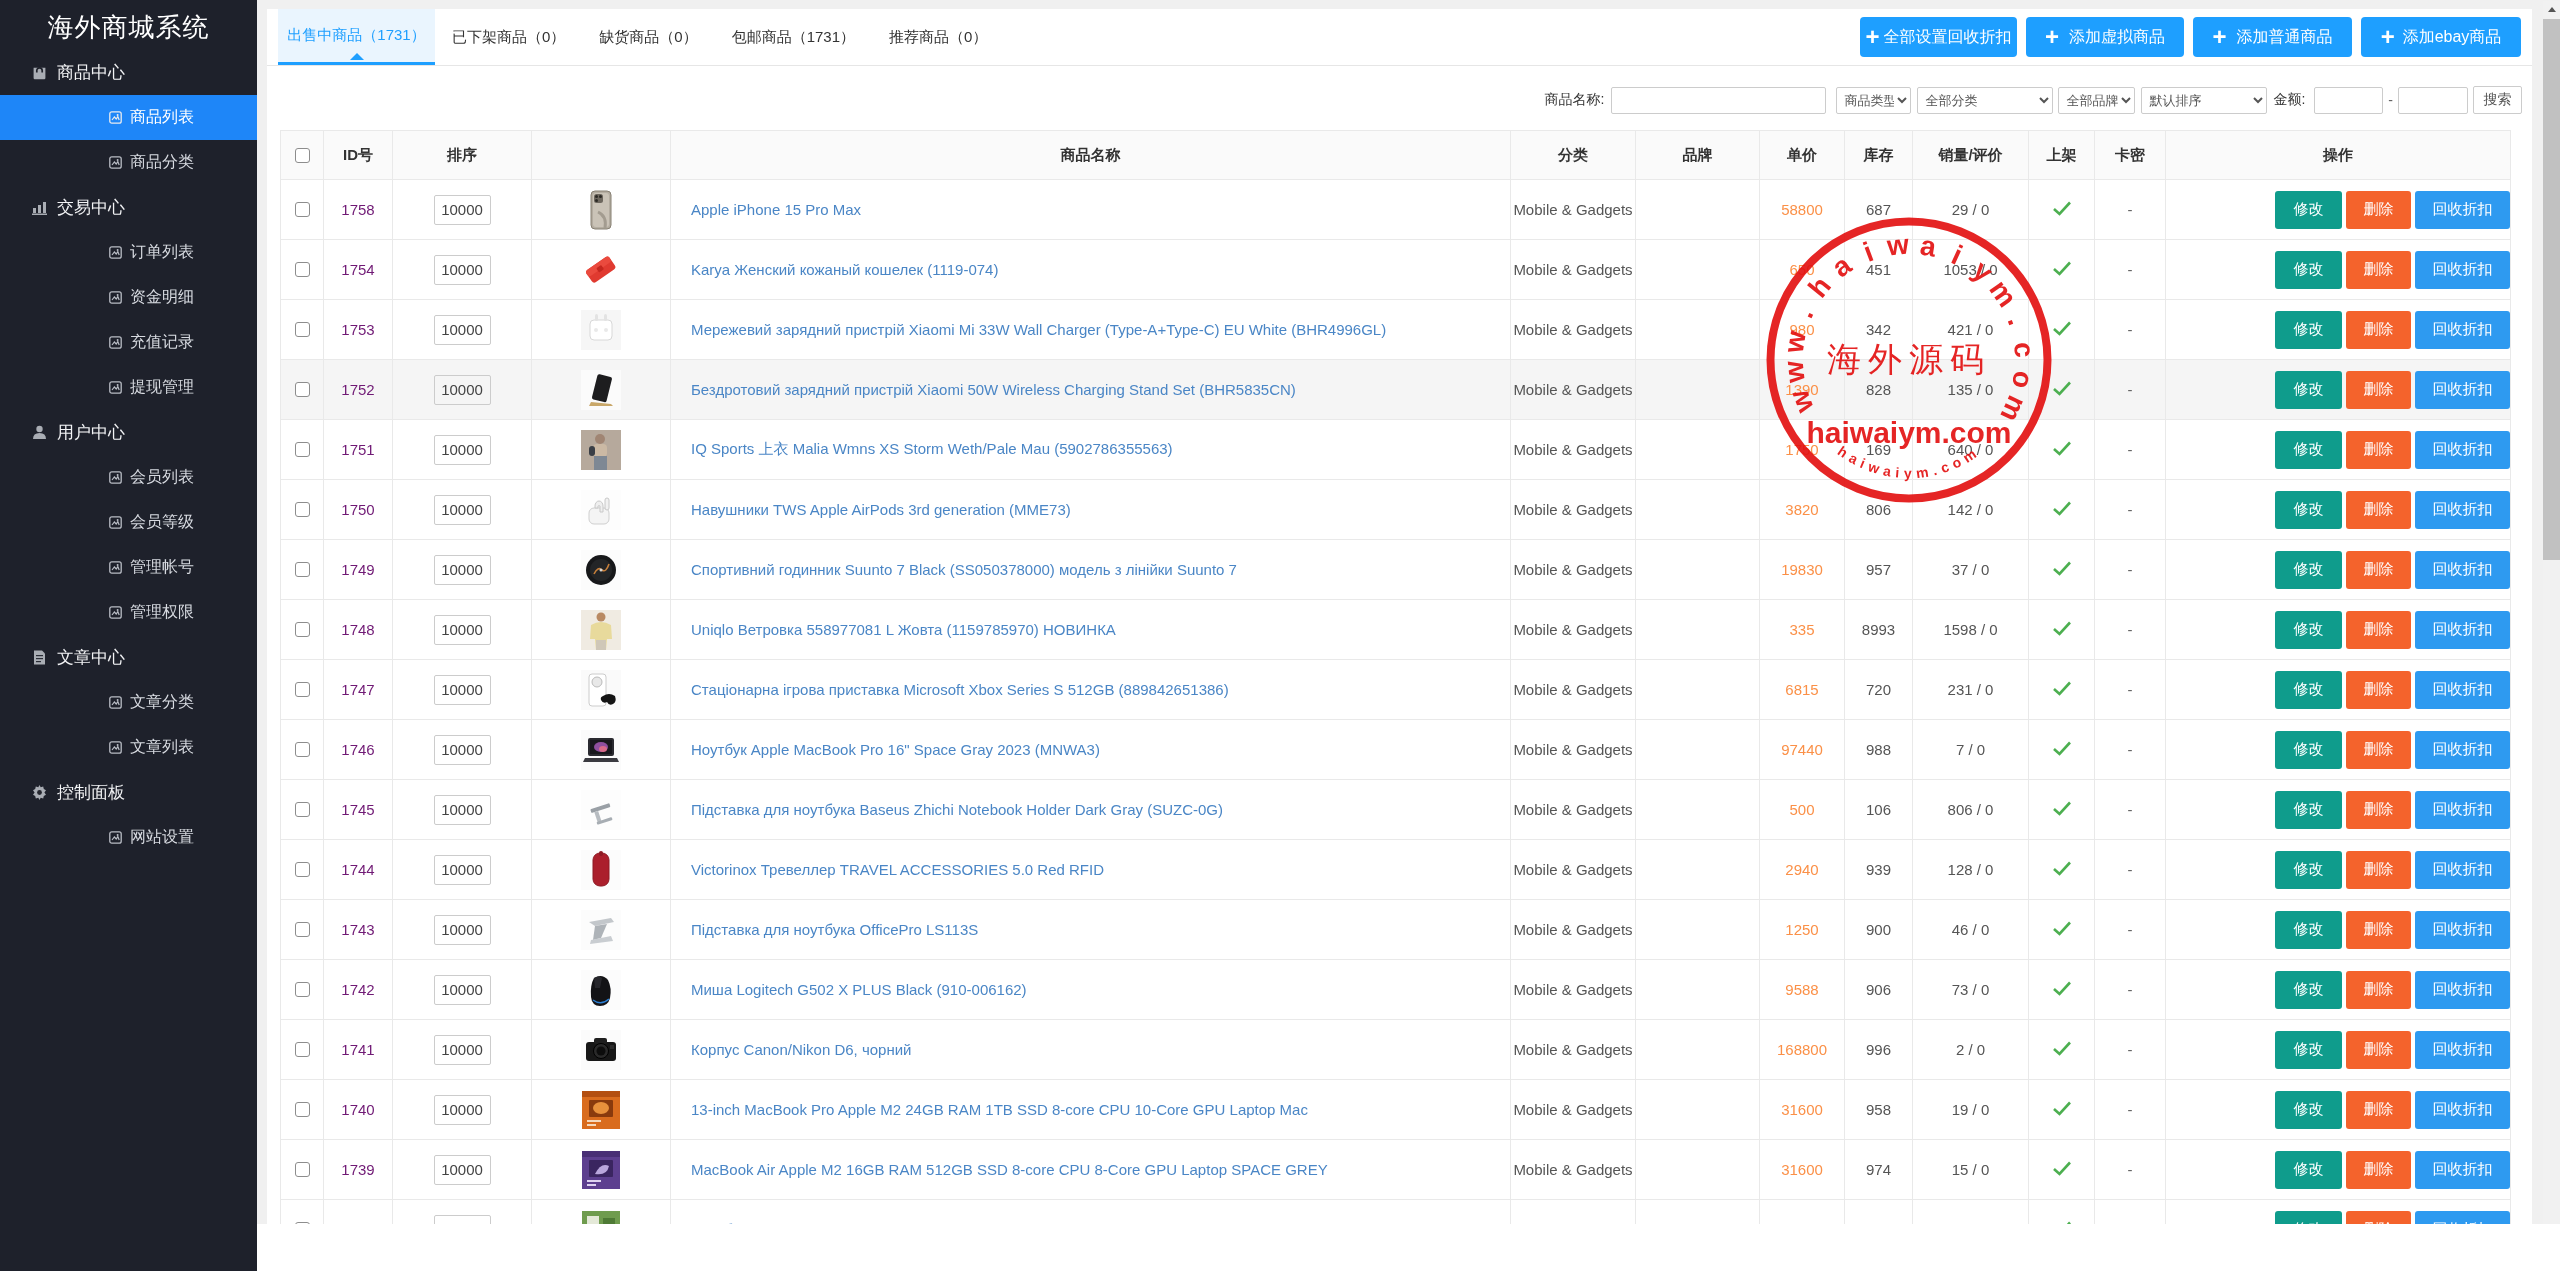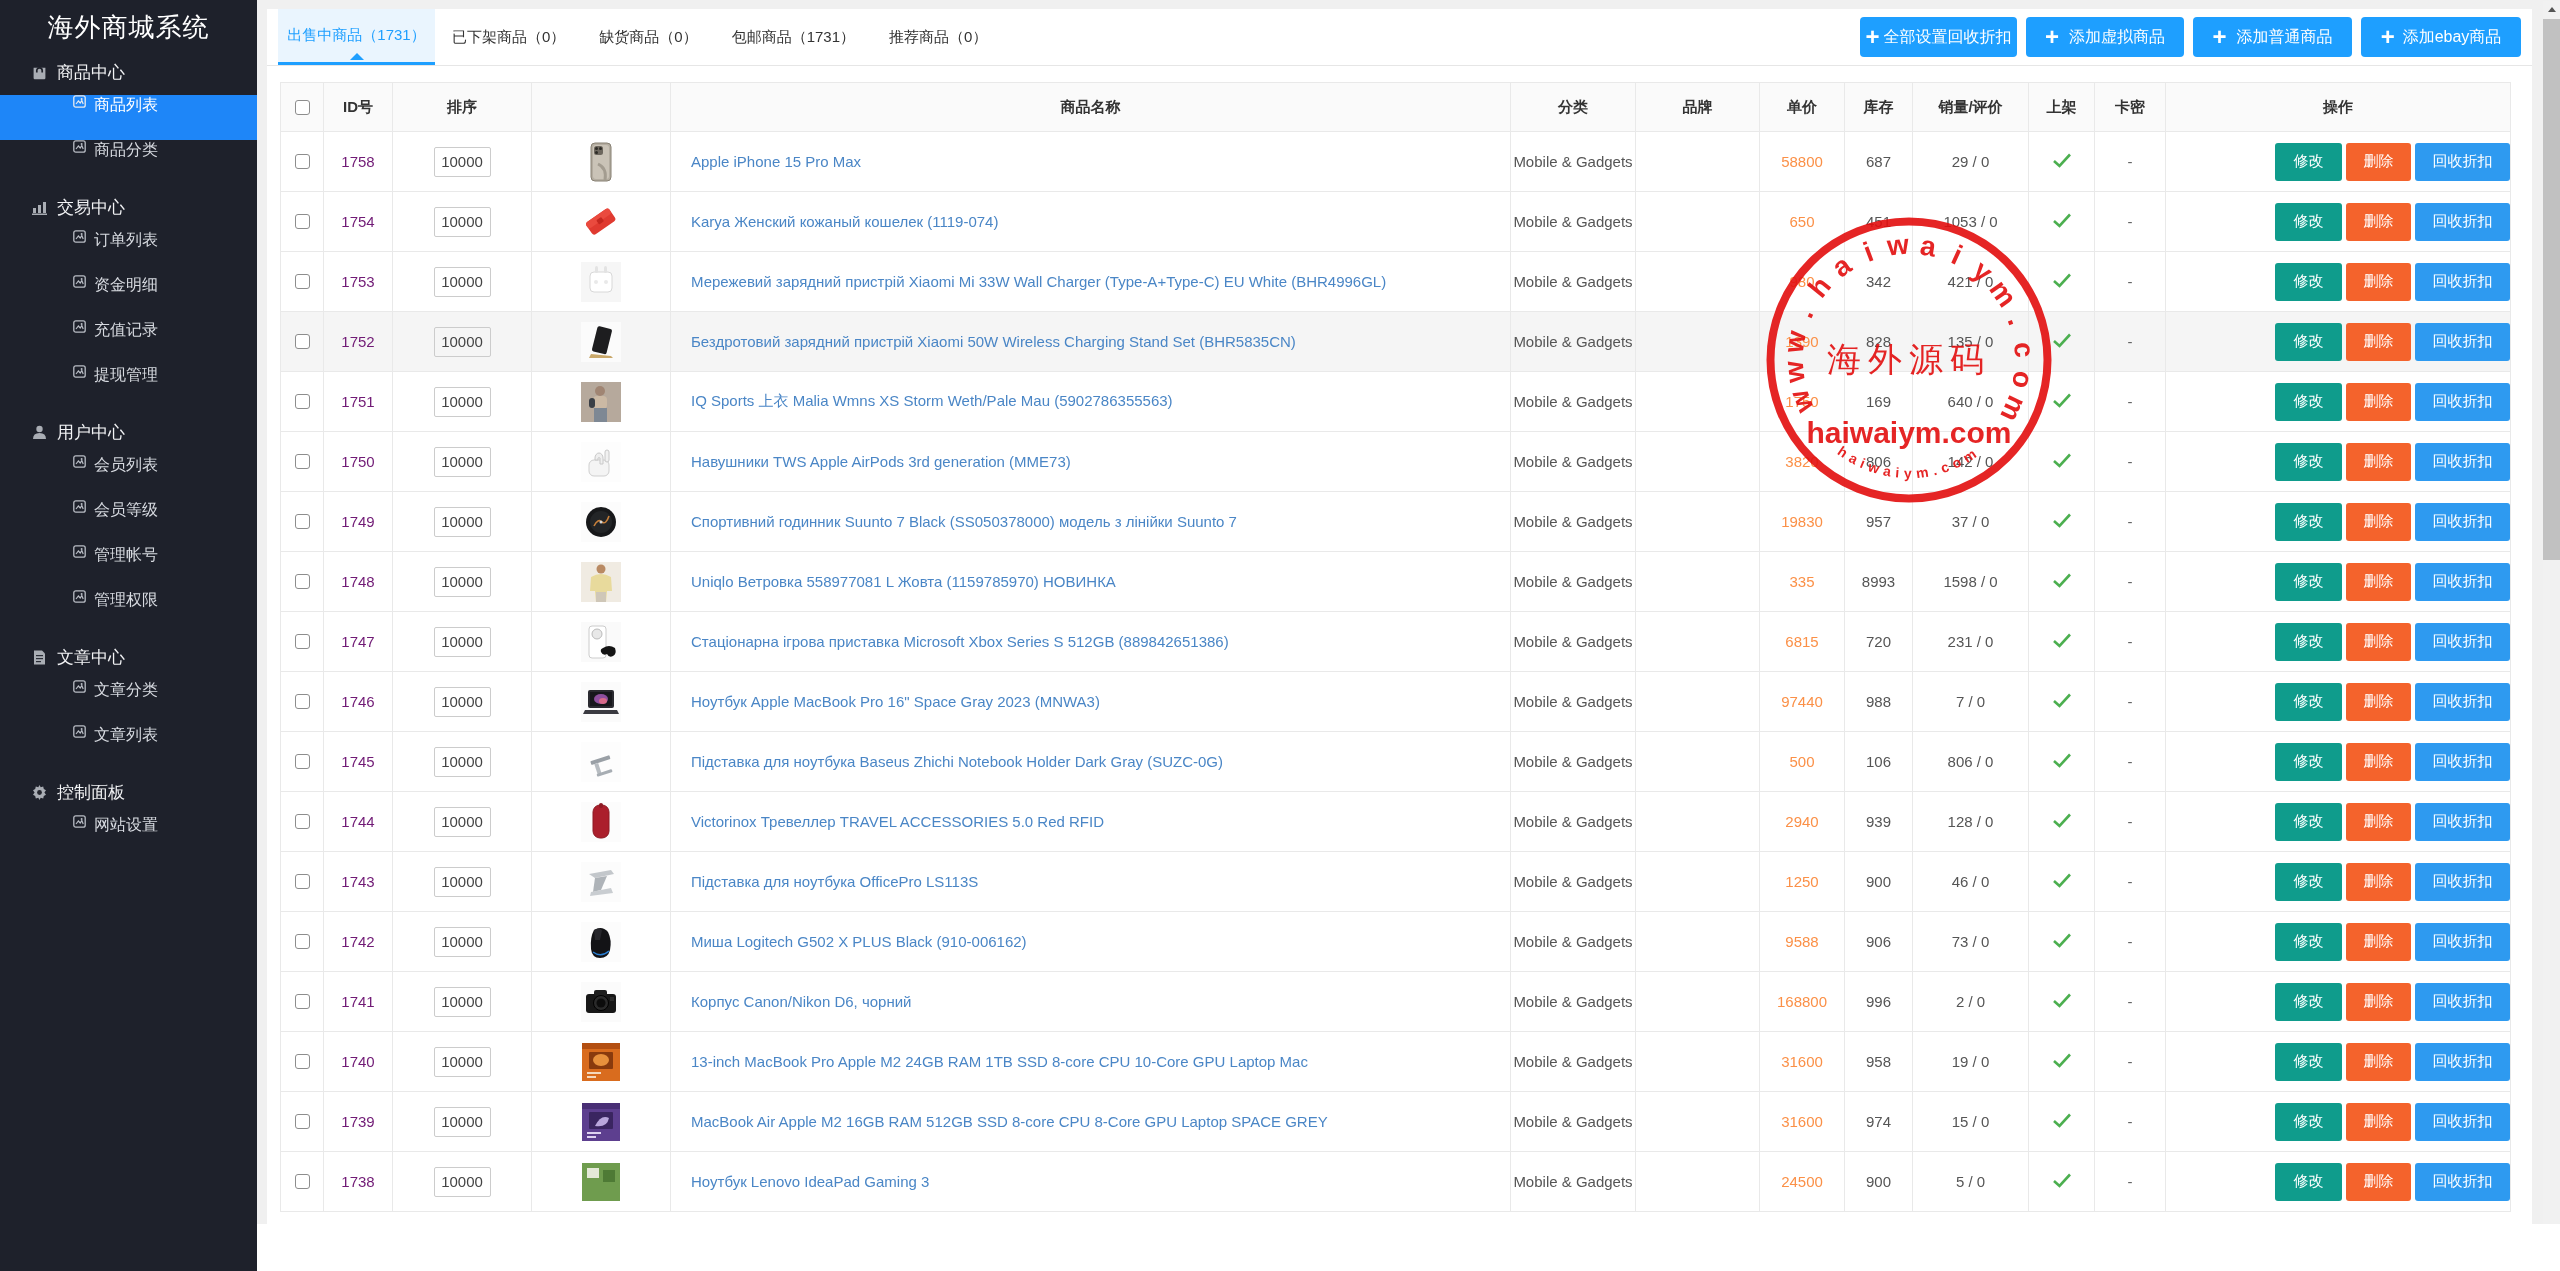--- a/index.html
+++ b/index.html
@@ -1,20 +1,20 @@
 <!DOCTYPE html>
 <html><head><meta charset="utf-8">
 <style>
 *{margin:0;padding:0;box-sizing:border-box}
 html,body{width:2560px;height:1271px;overflow:hidden;font-family:"Liberation Sans",sans-serif;background:#fff}
 .sidebar{position:absolute;left:0;top:0;width:257px;height:1271px;background:#1e212b;z-index:5}
 .brand{color:#fff;font-size:26px;text-align:center;padding-top:10px;height:50px;letter-spacing:1px}
 .m-top{height:45px;display:flex;align-items:center;padding-left:31px;color:#f2f3f5;font-size:17px}
 .mi{width:26px;display:inline-flex;align-items:center}
-.m-sub{height:45px;display:flex;padding-left:73px;color:#d7dae0;font-size:16px}
+.m-sub{height:45px;display:flex;align-items:center;padding-left:109px;color:#d7dae0;font-size:16px}
 .m-sub.active{background:#1e86f8;color:#fff}
 .main{position:absolute;left:257px;top:0;width:2303px;height:1271px}
 .topbar{height:47px;background:#fff;position:relative}
 .sysadmin{position:absolute;right:48px;top:15px;font-size:17px;font-weight:bold;color:#111}
 .content{position:relative;height:1224px;background:#f0f0f0}
 .card{position:absolute;left:10px;top:9px;width:2265px;bottom:0;background:#fff;overflow:hidden}
 .tabrow{height:57px;position:relative;border-bottom:1px solid #e6e6e6;padding-left:11px;display:flex;align-items:stretch}
 .tab{font-size:15px;color:#333;display:flex;align-items:center;padding:0 17px}
 .tab.on{width:157px;background:#eaf5fe;color:#1e9fff;font-size:15px;justify-content:center;position:relative;padding:0;border-bottom:3px solid #1e9fff}
 .tab.on:after{content:"";position:absolute;bottom:2px;left:50%;margin-left:-7px;border-left:7px solid transparent;border-right:7px solid transparent;border-bottom:7px solid #1e9fff}
@@ -224,20 +224,33 @@
 <div class="bbtn" style="width:159px">
               <span class="pl">+</span>
               <span style="margin-left:6px">添加普通商品</span>
             </div>
 <div class="bbtn" style="width:160px">
               <span class="pl">+</span>
               <span style="margin-left:4px">添加ebay商品</span>
             </div>
 </div>
 </div>
+<div class="filter">
+<span>商品名称:</span>
+<input style="width: 215px; margin-left: 7px;">
+<select style="width:75px;margin-left:10px"><option>商品类型</option></select>
+<select style="width:136px;margin-left:6px"><option>全部分类</option></select>
+<select style="width:77px;margin-left:5px"><option>全部品牌</option></select>
+<select style="width:126px;margin-left:6px"><option>默认排序</option></select>
+<span style="margin-left:6px">金额:</span>
+<input style="width: 69px; margin-left: 9px;">
+<span style="margin:0 5px;color:#666">-</span>
+<input style="width: 70px;">
+<div class="srch">搜索</div>
+</div>
 <table>
 <colgroup>
             <col style="width:43px">
             <col style="width:69px">
             <col style="width:139px">
             <col style="width:139px">
             <col style="width:840px">
             <col style="width:125px">
             <col style="width:124px">
             <col style="width:85px">

